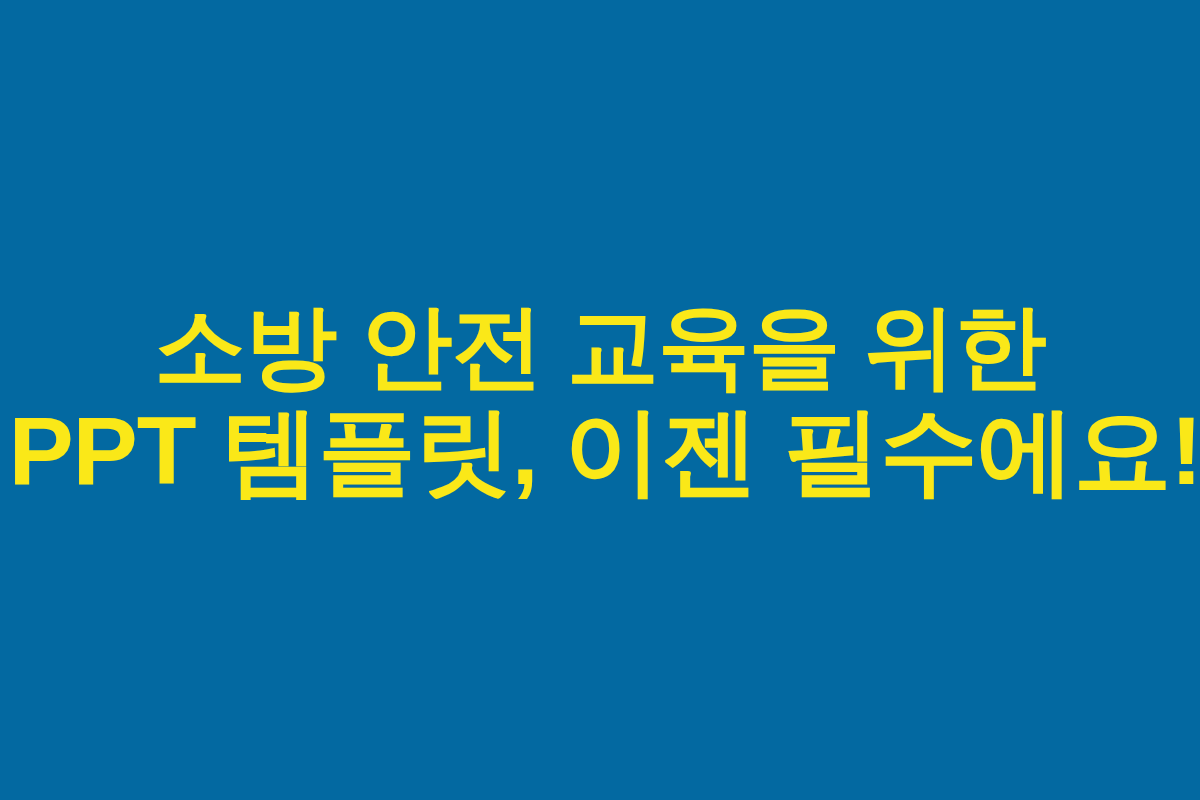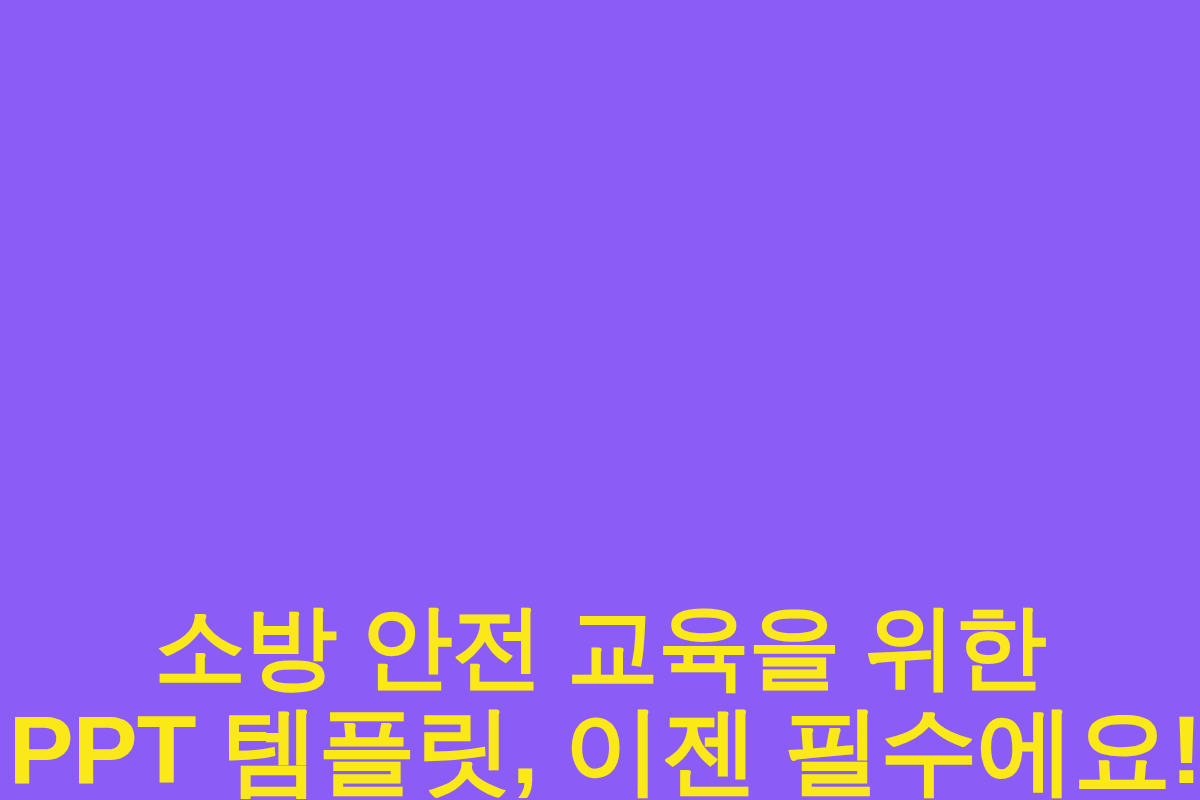--- a/index.html
+++ b/index.html
@@ -62,21 +62,21 @@
 
   
   .headline-line--two {
     font-size: 96px;
     transform: scaleX(1.02);
   }
 </style>
 </head>
 <body>
 
-<div class="banner" style="background-color: #8b5cf6; align-items: flex-end;">
+<div class="banner" style="background-color: #0369a1;">
 
   <div class="headline">
 
     <span class="headline-line headline-line--one" style="color: rgb(250, 232, 24);">소방 안전 교육을 위한</span>
 
     <span class="headline-line headline-line--two" style="color: rgb(250, 232, 24);">PPT 템플릿, 이젠 필수에요!</span>
 
   </div>
 
 </div>

